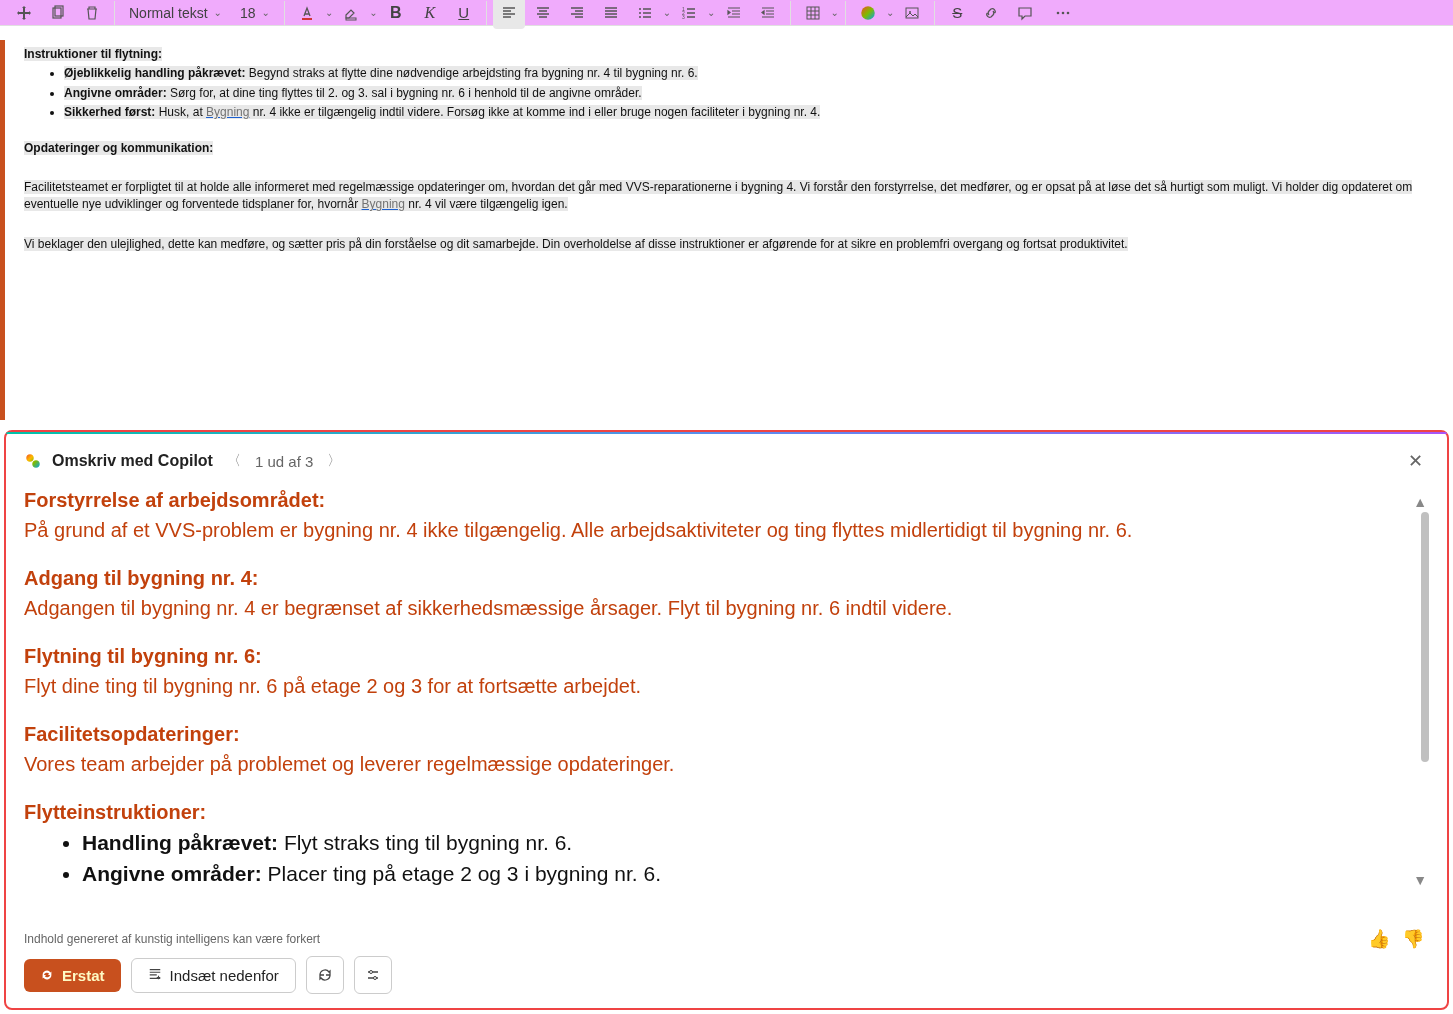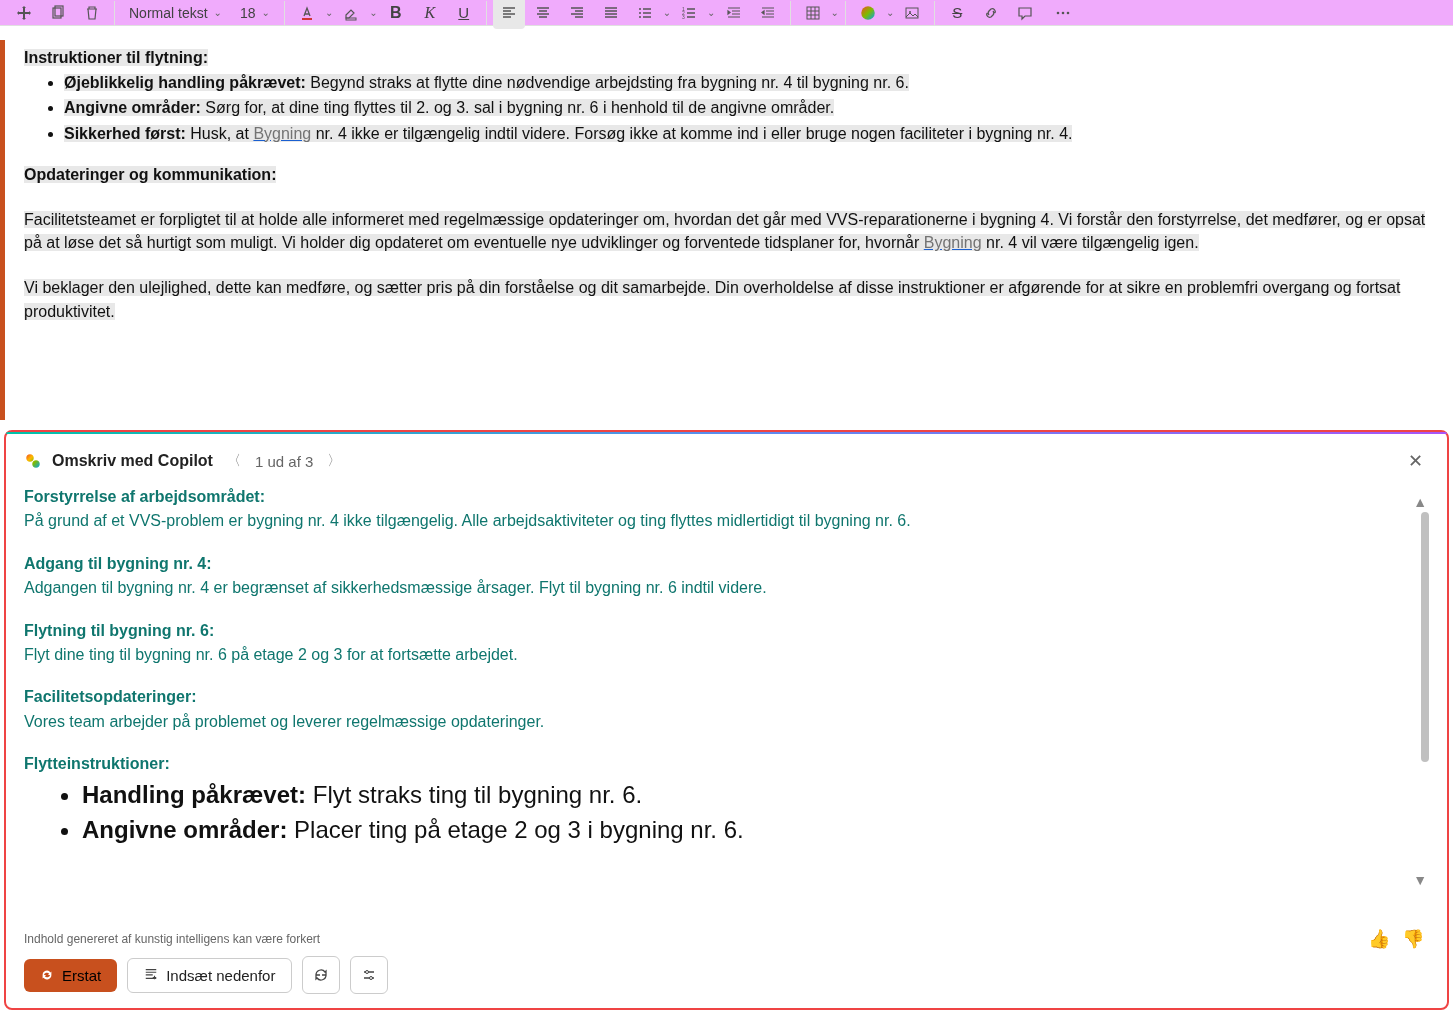--- a/index.html
+++ b/index.html
@@ -5,49 +5,49 @@
 * { margin: 0; padding: 0; box-sizing: border-box; }
 body { font-family: "Segoe UI", Arial, sans-serif; background: #fff; width: 1453px; height: 1014px; overflow: hidden; position: relative; }
 .toolbar { height: 26px; border-bottom: 1px solid #e0e0e0; display: flex; align-items: center; padding: 0 8px; gap: 2px; background: #f0abfc; }
 .tb-btn { width: 32px; height: 32px; display: flex; align-items: center; justify-content: center; border-radius: 4px; cursor: pointer; color: #424242; }
 .tb-btn.active { background: #e8e8e8; }
 .tb-sep { width: 1px; height: 24px; background: #e0e0e0; margin: 0 4px; }
 .tb-dropdown { height: 32px; display: flex; align-items: center; padding: 0 8px; gap: 6px; border-radius: 4px; cursor: pointer; color: #424242; font-size: 14px; }
 .chev { font-size: 10px; color: #666; }
 .copilot-icon { width: 18px; height: 18px; }
 
-.doc-area { padding: 20px 24px; font-size: 16px; line-height: 1.45; color: #111; }
+.doc-area { padding: 20px 24px; font-size: 12px; line-height: 1.45; color: #111; }
 .doc-area .sel { background: #e8e8e8; }
 .doc-area p { margin-bottom: 2px; }
 .doc-area ul { list-style: disc; padding-left: 40px; margin: 2px 0 4px 0; }
 .doc-area li { margin-bottom: 2px; }
 .bold { font-weight: 700; }
 .link { color: #737373; text-decoration: underline; text-decoration-color: #1a5fd0; }
 .doc-orange-left { position: absolute; left: 0; top: 40px; width: 5px; height: 380px; background: #c8501e; }
 
 .copilot-panel { position: absolute; left: 4px; right: 4px; top: 430px; bottom: 4px; border: 2px solid #ef4444; border-radius: 8px; background: #fff; display: flex; flex-direction: column; }
 .copilot-panel::before { content: ""; position: absolute; top: 0; left: 0; right: 0; height: 2px; background: linear-gradient(90deg, #00c2a8, #5b8def, #a855f7); border-radius: 6px 6px 0 0; }
 .cp-header { height: 50px; display: flex; align-items: center; padding: 0 18px; gap: 10px; margin-top: 4px; }
 .cp-title { font-weight: 600; font-size: 16px; color: #222; }
 .cp-nav { display: flex; align-items: center; gap: 10px; color: #666; font-size: 15px; }
 .cp-nav .chev-btn { cursor: pointer; color: #888; font-size: 14px; padding: 4px; }
 .cp-close { margin-left: auto; cursor: pointer; color: #666; font-size: 18px; padding: 6px; }
 .cp-body { flex: 1; overflow-y: auto; padding: 0 60px 0 18px; position: relative; }
-.cp-body p { font-size: 16px; line-height: 1.4; margin-bottom: 2px; color: #0f766e; }
+.cp-body p { font-size: 20px; line-height: 1.4; margin-bottom: 2px; color: #c2410c; }
 .cp-body .section-head { font-weight: 700; margin-top: 20px; }
 .cp-body .section-head:first-child { margin-top: 0; }
 .cp-body ul { list-style: disc; padding-left: 58px; margin: 2px 0; }
-.cp-body li { font-size: 24px; line-height: 1.4; color: #111; margin-bottom: 2px; }
+.cp-body li { font-size: 21px; line-height: 1.4; color: #111; margin-bottom: 2px; }
 .cp-scroll-up { position: absolute; top: 0; right: 0; color: #888; font-size: 14px; pointer-events: auto; cursor: pointer; }
 .cp-scroll-down { position: absolute; bottom: 0; right: 0; color: #888; font-size: 14px; pointer-events: auto; cursor: pointer; }
 .cp-scrollbar { position: absolute; right: 18px; top: 80px; width: 8px; height: 250px; background: #c0c0c0; border-radius: 4px; }
 .cp-footer { padding: 8px 18px 14px 18px; }
 .cp-disclaimer { font-size: 12px; color: #666; margin-bottom: 10px; }
 .cp-actions { display: flex; align-items: center; gap: 10px; }
-.btn-primary { background: #c8501e; color: #000000; border: none; border-radius: 6px; padding: 8px 16px; font-size: 15px; font-weight: 400; display: flex; align-items: center; gap: 8px; cursor: pointer; }
+.btn-primary { background: #c8501e; color: #fef9c3; border: none; border-radius: 6px; padding: 8px 16px; font-size: 15px; font-weight: 700; display: flex; align-items: center; gap: 8px; cursor: pointer; }
 .btn-secondary { background: #fff; color: #222; border: 1px solid #ccc; border-radius: 6px; padding: 8px 16px; font-size: 15px; display: flex; gap: 8px; cursor: pointer; }
 .btn-icon { background: #fff; border: 1px solid #ccc; border-radius: 6px; width: 38px; height: 38px; display: flex; align-items: center; justify-content: center; cursor: pointer; color: #444; }
 .cp-feedback { position: absolute; right: 22px; bottom: 58px; display: flex; gap: 12px; color: #b8501e; }
 .cp-feedback span { cursor: pointer; font-size: 18px; }
 .cp-feedback .down { color: #888; }
 svg { display: block; }
 </style>
 </head>
 <body>
 

